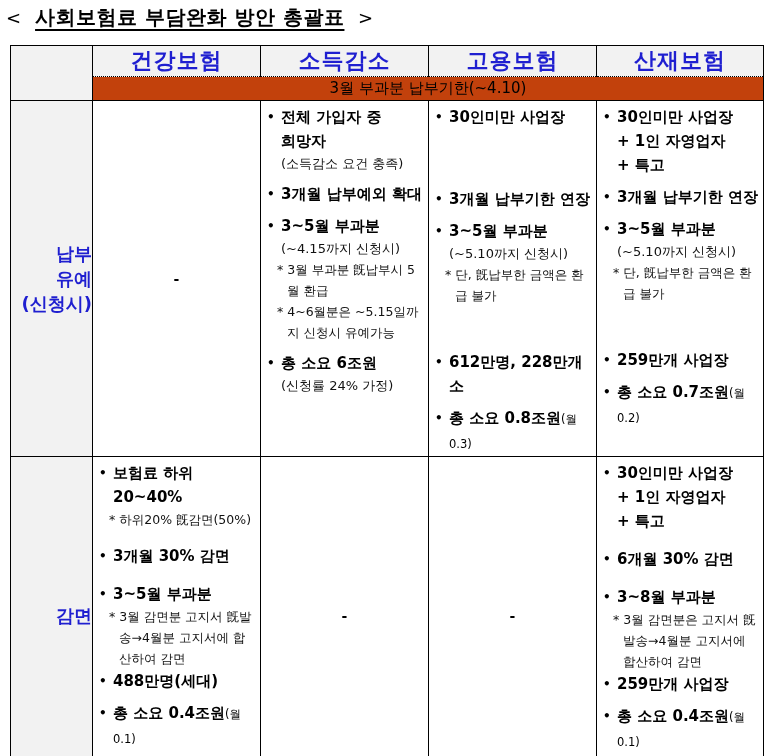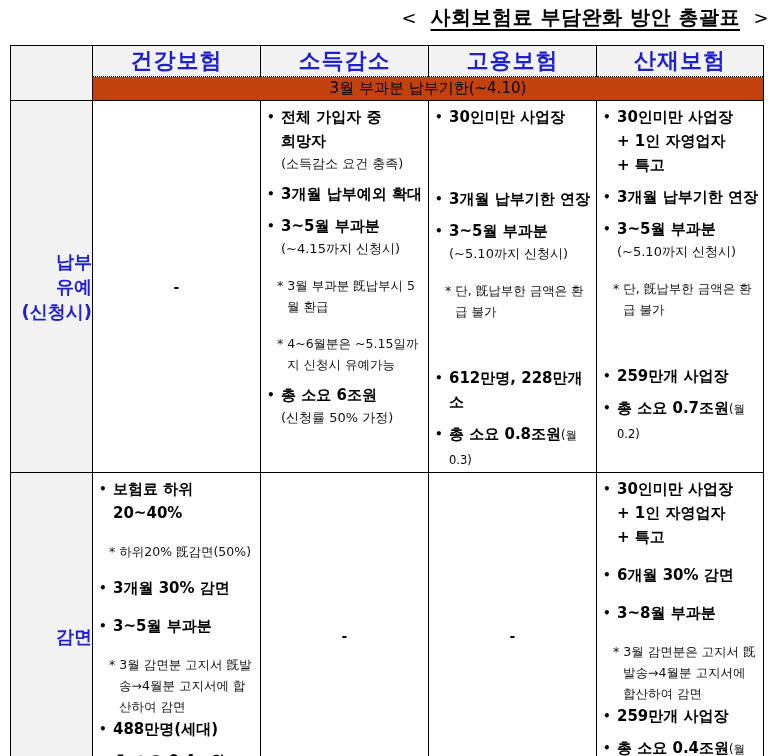--- a/index.html
+++ b/index.html
@@ -1,31 +1,31 @@
 <!DOCTYPE html>
 <html><head>
 <meta charset="utf-8">
 <style>
   html, body { margin:0; padding:0; background:#ffffff; }
   body { width:775px; height:756px; position:relative; overflow:hidden; font-family:"DejaVu Sans", sans-serif; color:#000; }
-  .title-wrap { position:absolute; top:4px; left:0; width:775px; text-align:right; font-size:20px; font-weight:bold; letter-spacing:0.5px; }
+  .title-wrap { position:absolute; top:4px; left:0; width:775px; text-align:left; font-size:20px; font-weight:bold; letter-spacing:0.5px; }
   .title-wrap .br { font-weight:normal; font-size:18px; margin:0 6px; }
   .title-wrap .t { text-decoration:underline; text-underline-offset:5px; }
   table.grid { position:absolute; left:10px; top:45px; width:753px; border-collapse:collapse; table-layout:fixed; }
   table.grid td { border:1.5px solid #000; vertical-align:top; padding:0; }
   td.rowhead { background:#f2f2f2; color:#1f1fd0; font-weight:bold; font-size:18px; text-align:right; vertical-align:middle !important; line-height:25px; }
   td.colhead { background:#f2f2f2; color:#1f1fd0; font-weight:bold; font-size:22px; text-align:center; height:28px; border-bottom:1px dotted #000 !important; vertical-align:middle !important; letter-spacing:1px; }
   td.corner { background:#f2f2f2; }
   td.sub { background:#c2410c; text-align:center; font-size:15px; height:23px; vertical-align:middle !important; border-top:1px dotted #000 !important; }
   td.dash { text-align:center; vertical-align:middle !important; font-weight:bold; font-size:14px; }
   .cell { padding:4px 4px 0 6px; }
   .item { font-weight:bold; font-size:15px; line-height:24px; position:relative; padding-left:14px; }
   .item .bullet { position:absolute; left:0; top:0; font-size:12px; }
   .note { font-size:13px; line-height:21px; padding-left:14px; color:#111; }
-  .star { font-size:12.5px; line-height:21px; padding-left:20px; text-indent:-10px; color:#111;margin-top:16px; }
+  .star { font-size:12.5px; line-height:21px; padding-left:20px; text-indent:-10px; color:#111; }
   .small { font-size:11.5px; font-weight:normal; }
   .gap { height:8px; }
 </style>
 </head>
 <body>
 
 <div class="title-wrap">
   <span class="br">&lt;</span>
   <span class="t">사회보험료 부담완화 방안 총괄표</span>
   <span class="br">&gt;</span>
@@ -65,21 +65,21 @@
         <div class="note">(소득감소 요건 충족)</div>
         <div class="gap"></div>
         <div class="item"><span class="bullet">•</span><span>3개월 납부예외 확대</span></div>
         <div class="gap"></div>
         <div class="item"><span class="bullet">•</span><span>3~5월 부과분</span></div>
         <div class="note">(~4.15까지 신청시)</div>
         <div class="star">* 3월 부과분 旣납부시 5월 환급</div>
         <div class="star">* 4~6월분은 ~5.15일까지 신청시 유예가능</div>
         <div class="gap"></div>
         <div class="item"><span class="bullet">•</span><span>총 소요 6조원</span></div>
-        <div class="note">(신청률 50% 가정)</div>
+        <div class="note">(신청률 24% 가정)</div>
       </div>
     </td>
 
     <td>
       <div class="cell">
         <div class="item"><span class="bullet">•</span><span>30인미만 사업장</span></div>
         <div style="height:58px"></div>
         <div class="item"><span class="bullet">•</span><span>3개월 납부기한 연장</span></div>
         <div class="gap"></div>
         <div class="item"><span class="bullet">•</span><span>3~5월 부과분</span></div>

